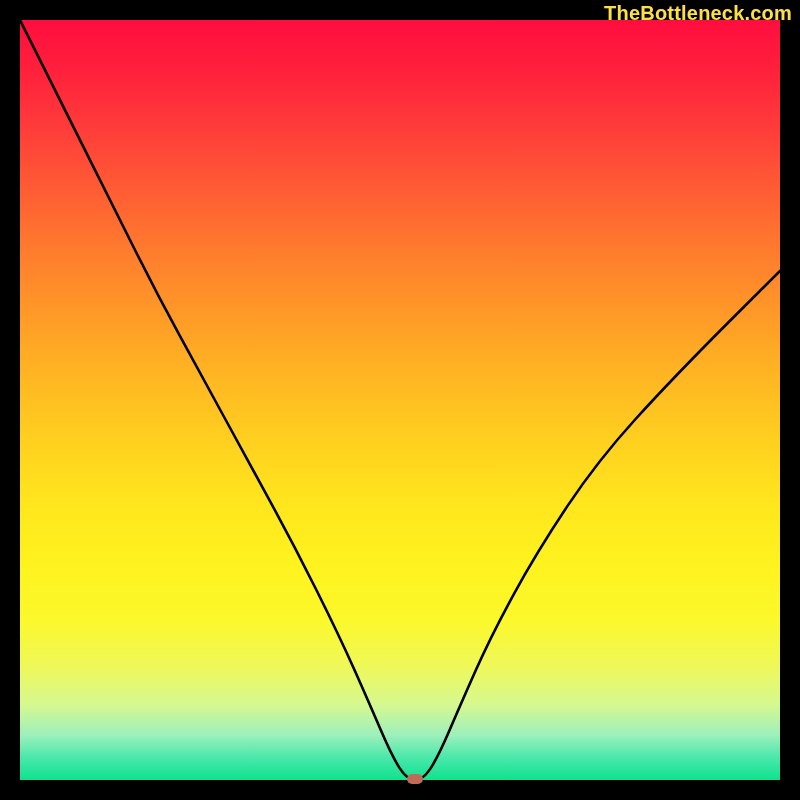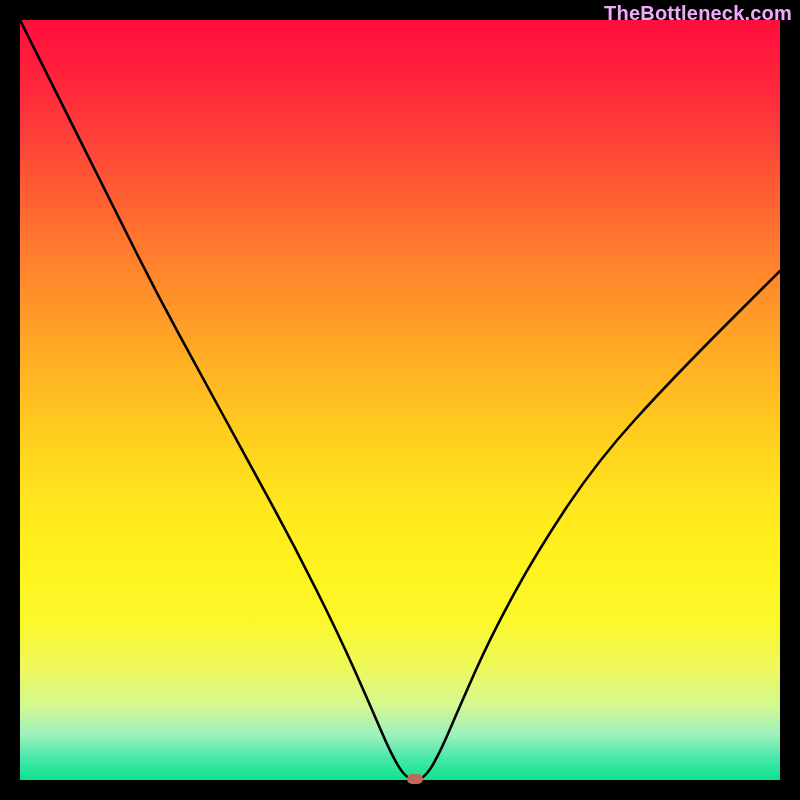--- a/index.html
+++ b/index.html
@@ -16,21 +16,21 @@
     left: 0;
     top: 0;
     width: 800px;
     height: 800px;
     box-sizing: border-box;
   }
   .watermark {
     position: absolute;
     top: 2px;
     right: 8px;
-    color: #f0abfc;
+    color: #fde047;
     font-size: 20px;
     font-weight: 600;
     letter-spacing: 0.2px;
   }
   .plot-area {
     position: absolute;
     left: 20px;
     top: 20px;
     width: 760px;
     height: 760px;

